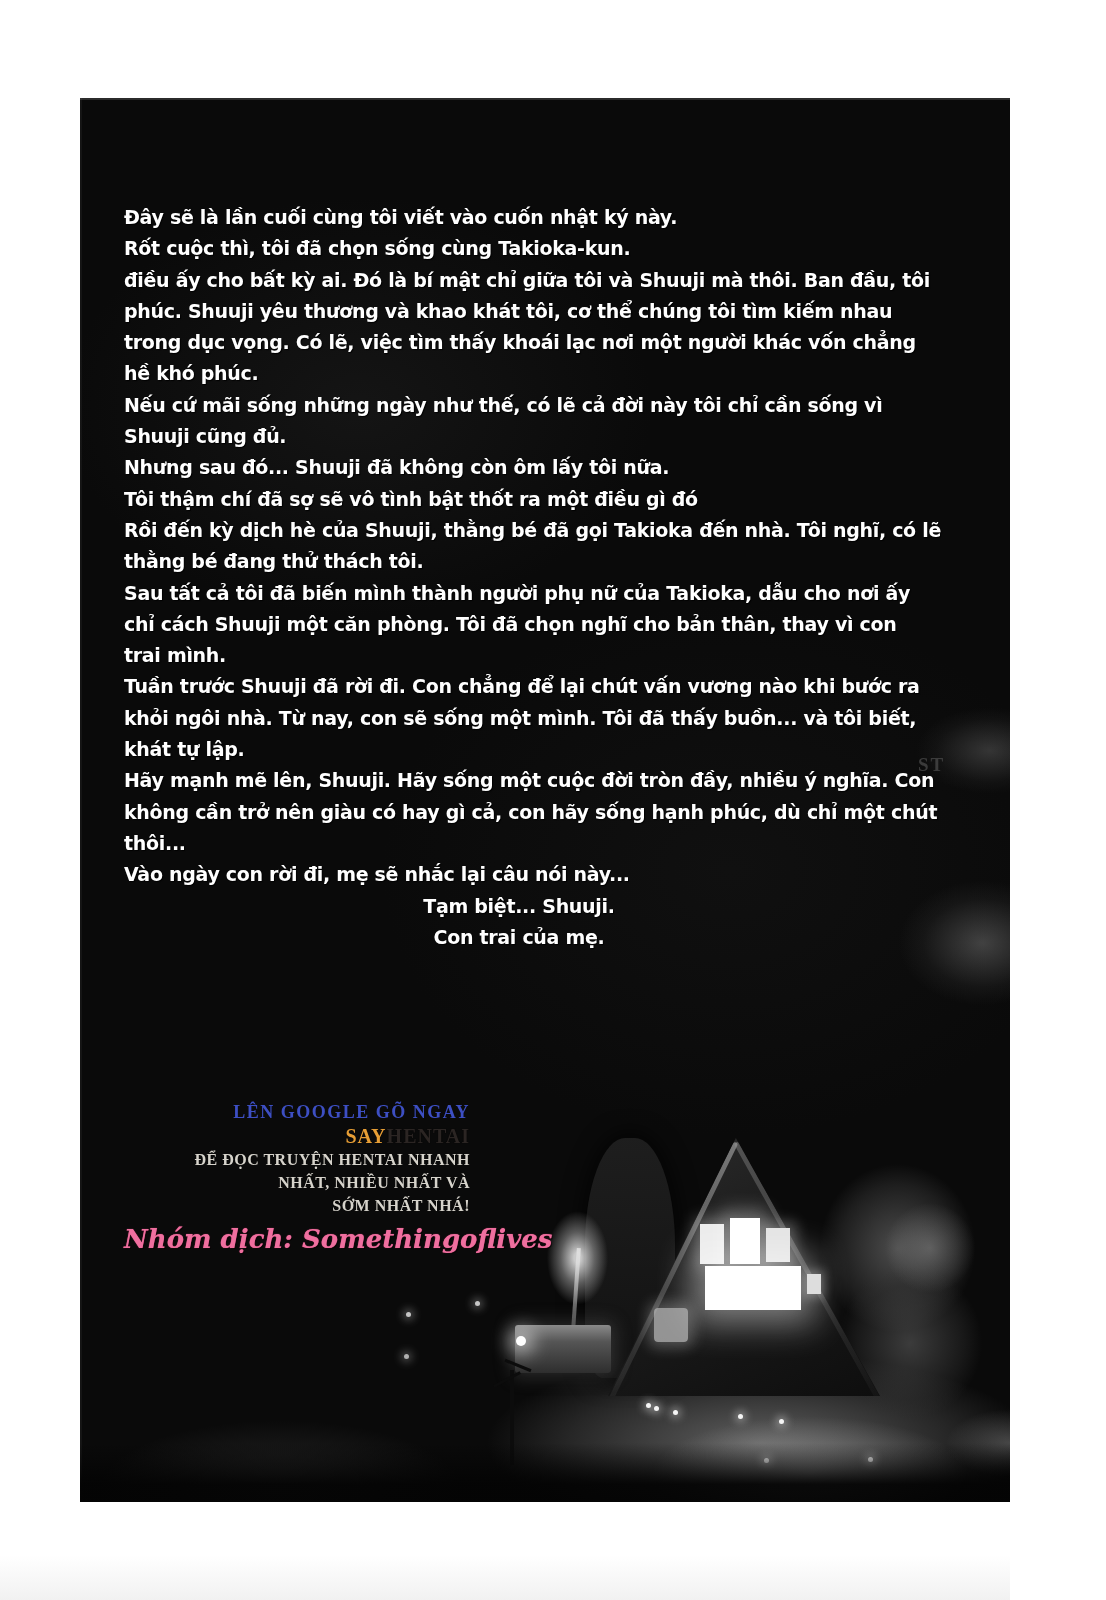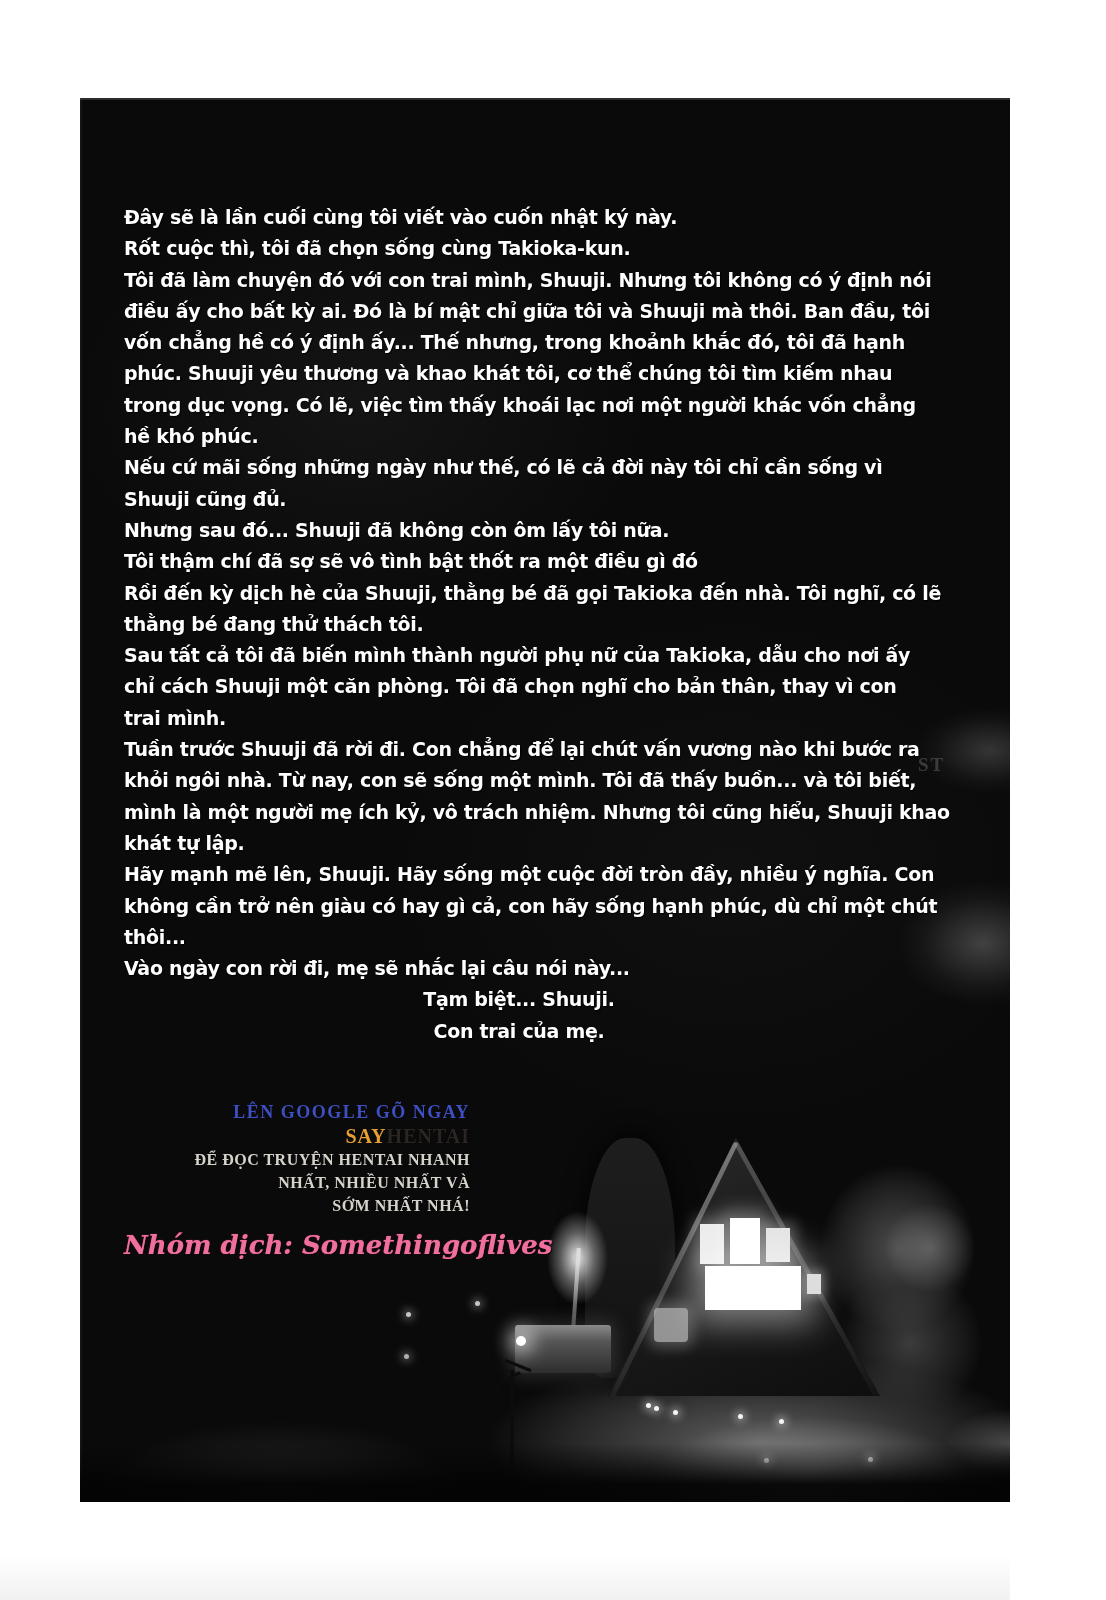--- a/index.html
+++ b/index.html
@@ -104,21 +104,21 @@
     position:absolute;left:44px;top:1002px;width:346px;z-index:6;text-align:right;
     font-family:"Liberation Serif",serif;font-weight:bold;
   }
   .cta{color:#3d4fc3;font-size:18px;line-height:24px;letter-spacing:1.5px;}
   .brand{font-size:20px;line-height:24px;letter-spacing:1px;}
   .brand .say{color:#e79e35;}
   .brand .hentai{color:#2b2523;text-shadow:0 0 1px #000;}
   .tagline{color:#d6d3cb;font-size:16px;letter-spacing:.5px;}
   .tagline .line{height:23px;line-height:23px;white-space:nowrap;}
   .translator{
-    margin-top:12px;color:#ef6f9f;font:bold italic 26px/32px "DejaVu Serif",serif;
+    margin-top:6px;color:#ef6f9f;font:bold italic 26px/32px "DejaVu Serif",serif;
     text-shadow:0 0 1px #c2416f, 1px 1px 0 rgba(0,0,0,.8);white-space:nowrap;
   }
 </style>
 </head>
 <body>
 
 <div class="canvas">
 
   <div class="margin-smudge"></div>
 
@@ -173,38 +173,35 @@
       <div class="dot" style="left:395px;top:1203px;opacity:.8;"></div>
       <div class="dot" style="left:324px;top:1256px;opacity:.7;"></div>
 
       <div class="ground-shadow"></div>
     </div>
 
     <div class="diary">
       <div>
           <div class="line">Đây sẽ là lần cuối cùng tôi viết vào cuốn nhật ký này.</div>
           <div class="line">Rốt cuộc thì, tôi đã chọn sống cùng Takioka-kun.</div>
-          <div class="line">Tôi đã làm chuyện đó với con trai mình, Shuuji. Nhưng tôi không có ý định nói</div>
           <div class="line">điều ấy cho bất kỳ ai. Đó là bí mật chỉ giữa tôi và Shuuji mà thôi. Ban đầu, tôi</div>
-          <div class="line">vốn chẳng hề có ý định ấy... Thế nhưng, trong khoảnh khắc đó, tôi đã hạnh</div>
           <div class="line">phúc. Shuuji yêu thương và khao khát tôi, cơ thể chúng tôi tìm kiếm nhau</div>
           <div class="line">trong dục vọng. Có lẽ, việc tìm thấy khoái lạc nơi một người khác vốn chẳng</div>
           <div class="line">hề khó phúc.</div>
           <div class="line">Nếu cứ mãi sống những ngày như thế, có lẽ cả đời này tôi chỉ cần sống vì</div>
           <div class="line">Shuuji cũng đủ.</div>
           <div class="line">Nhưng sau đó... Shuuji đã không còn ôm lấy tôi nữa.</div>
           <div class="line">Tôi thậm chí đã sợ sẽ vô tình bật thốt ra một điều gì đó</div>
           <div class="line">Rồi đến kỳ dịch hè của Shuuji, thằng bé đã gọi Takioka đến nhà. Tôi nghĩ, có lẽ</div>
           <div class="line">thằng bé đang thử thách tôi.</div>
           <div class="line">Sau tất cả tôi đã biến mình thành người phụ nữ của Takioka, dẫu cho nơi ấy</div>
           <div class="line">chỉ cách Shuuji một căn phòng. Tôi đã chọn nghĩ cho bản thân, thay vì con</div>
           <div class="line">trai mình.</div>
           <div class="line">Tuần trước Shuuji đã rời đi. Con chẳng để lại chút vấn vương nào khi bước ra</div>
           <div class="line">khỏi ngôi nhà. Từ nay, con sẽ sống một mình. Tôi đã thấy buồn... và tôi biết,</div>
-          <div class="line">mình là một người mẹ ích kỷ, vô trách nhiệm. Nhưng tôi cũng hiểu, Shuuji khao</div>
           <div class="line">khát tự lập.</div>
           <div class="line">Hãy mạnh mẽ lên, Shuuji. Hãy sống một cuộc đời tròn đầy, nhiều ý nghĩa. Con</div>
           <div class="line">không cần trở nên giàu có hay gì cả, con hãy sống hạnh phúc, dù chỉ một chút</div>
           <div class="line">thôi...</div>
           <div class="line">Vào ngày con rời đi, mẹ sẽ nhắc lại câu nói này...</div>
         </div>
       <div class="signature">
           <div class="line">Tạm biệt... Shuuji.</div>
           <div class="line">Con trai của mẹ.</div>
         </div>

